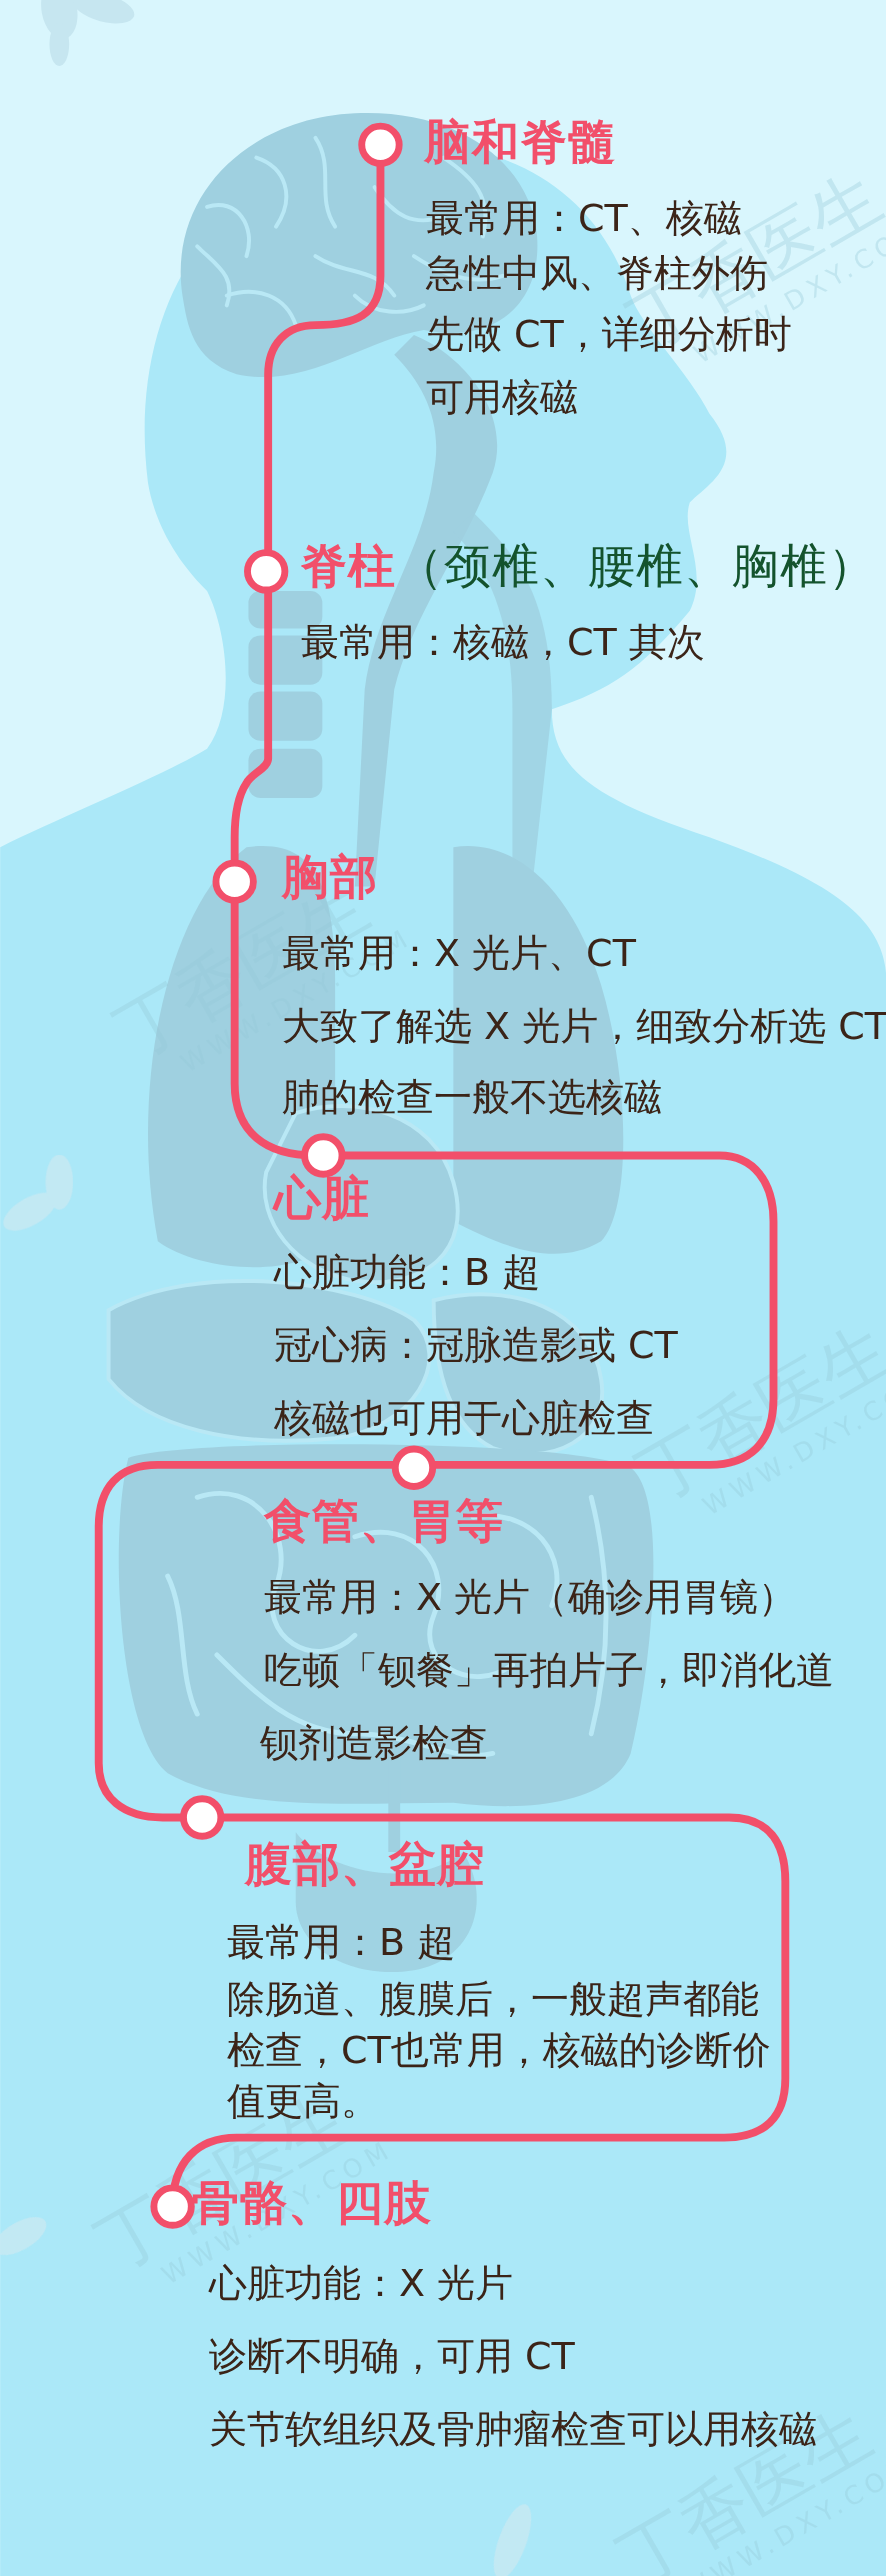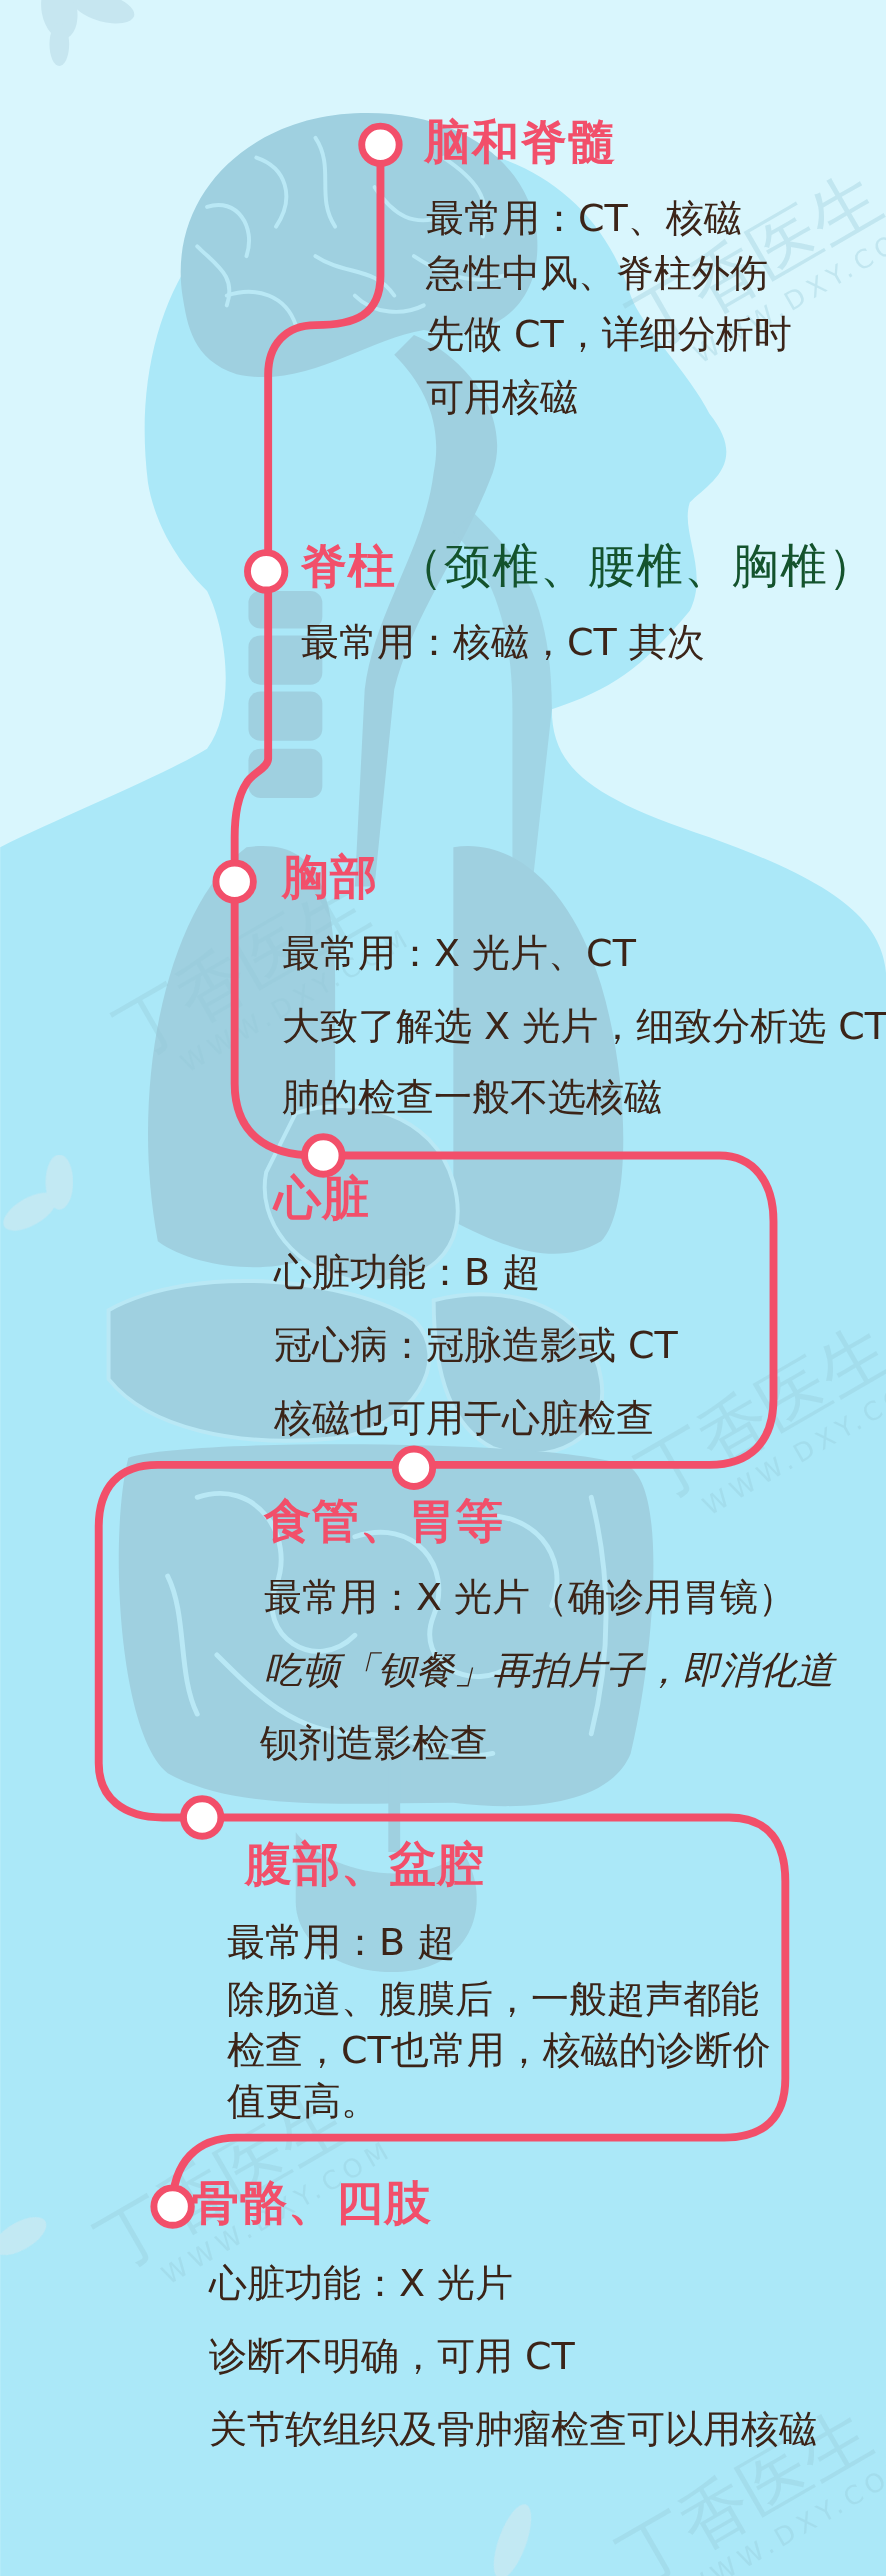--- a/index.html
+++ b/index.html
@@ -180,21 +180,21 @@
 <div>
   <div class="title" style="left:274px; top:1178px;">心脏</div>
   <div class="line" style="left:274px; top:1253px;">心脏功能：B 超</div>
   <div class="line" style="left:274px; top:1326px;text-align:center;">冠心病：冠脉造影或 CT</div>
   <div class="line" style="left:274px; top:1399px;">核磁也可用于心脏检查</div>
 </div>
 
 <div>
   <div class="title" style="left:264px; top:1501px;">食管、胃等</div>
   <div class="line" style="left:264px; top:1578px;">最常用：X 光片（确诊用胃镜）</div>
-  <div class="line" style="left:264px; top:1651px;font-style:italic;">吃顿「钡餐」再拍片子，即消化道</div>
+  <div class="line" style="left:264px; top:1651px;">吃顿「钡餐」再拍片子，即消化道</div>
   <div class="line" style="left:260px; top:1724px;">钡剂造影检查</div>
 </div>
 
 <div>
   <div class="title" style="left:227px; top:1844px;margin-left:18px;">腹部、盆腔</div>
   <div class="line" style="left:227px; top:1923px;">最常用：B 超</div>
   <div class="line" style="left:227px; top:1980px;">除肠道、腹膜后，一般超声都能</div>
   <div class="line" style="left:227px; top:2031px;">检查，CT也常用，核磁的诊断价</div>
   <div class="line" style="left:227px; top:2082px;">值更高。</div>
 </div>

